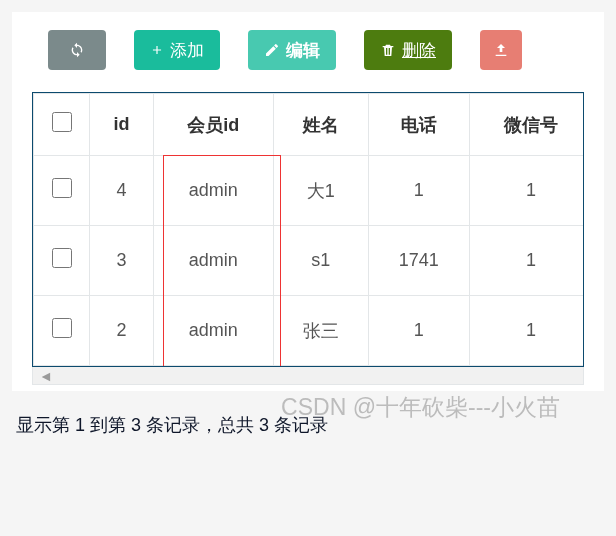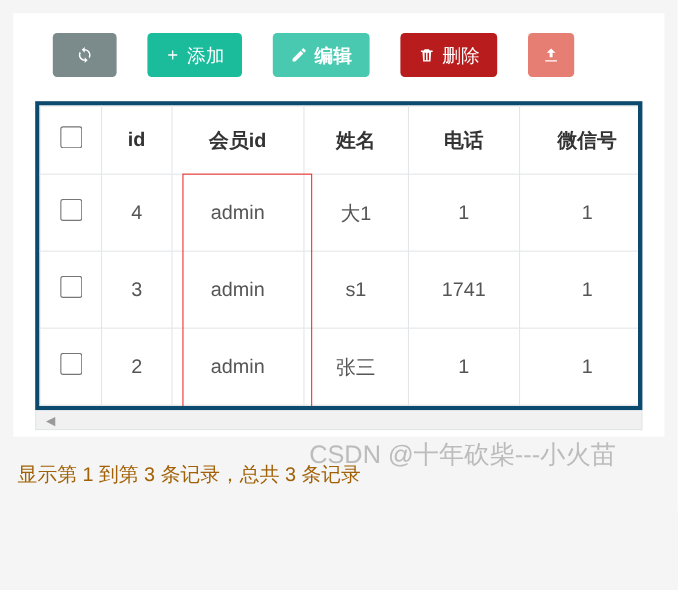--- a/index.html
+++ b/index.html
@@ -31,29 +31,29 @@
       border-radius: 4px;
       color: #fff;
       font-size: 17px;
       cursor: pointer;
       white-space: nowrap;
       margin-left: 16px;
     }
     .btn-refresh { background: #7b8a8b; width: 58px; }
     .btn-add { background: #1abc9c; }
     .btn-edit { background: #48c9b0; font-weight: bold; }
-    .btn-delete { background: #b91c1c; }
+    .btn-delete { background: #4d7c0f; text-decoration: underline; }
     .btn-upload { background: #e77e73; width: 42px; padding:0; }
     .btn svg { width: 16px; height: 16px; fill: #fff; }
     .btn-add svg { width: 14px; height: 14px; }
     .btn-upload svg { width: 16px; height: 16px; }
 
     .table-wrap {
       overflow-x: auto;
-      border: 4px solid #0c4a6e;
+      border: 1px solid #0c4a6e;
       position: relative;
     }
     table {
       border-collapse: collapse;
       width: 100%;
       min-width: 560px;
     }
     th, td {
       border: 1px solid #e3e6e8;
       text-align: center;
@@ -94,21 +94,21 @@
     .scroll-arrow {
       position: absolute;
       left: 6px;
       top: 1px;
       color: #9a9a9a;
       font-size: 14px;
     }
     .footer {
       padding: 22px 4px 4px 4px;
       font-size: 18px;
-      color: #a16207;
+      color: #0f172a;
     }
     .watermark {
       position: absolute;
       right: 44px;
       bottom: 18px;
       color: rgba(140,140,140,0.55);
       font-size: 23px;
       pointer-events: none;
     }
     .page-wrap { position: relative; width: 592px; }

